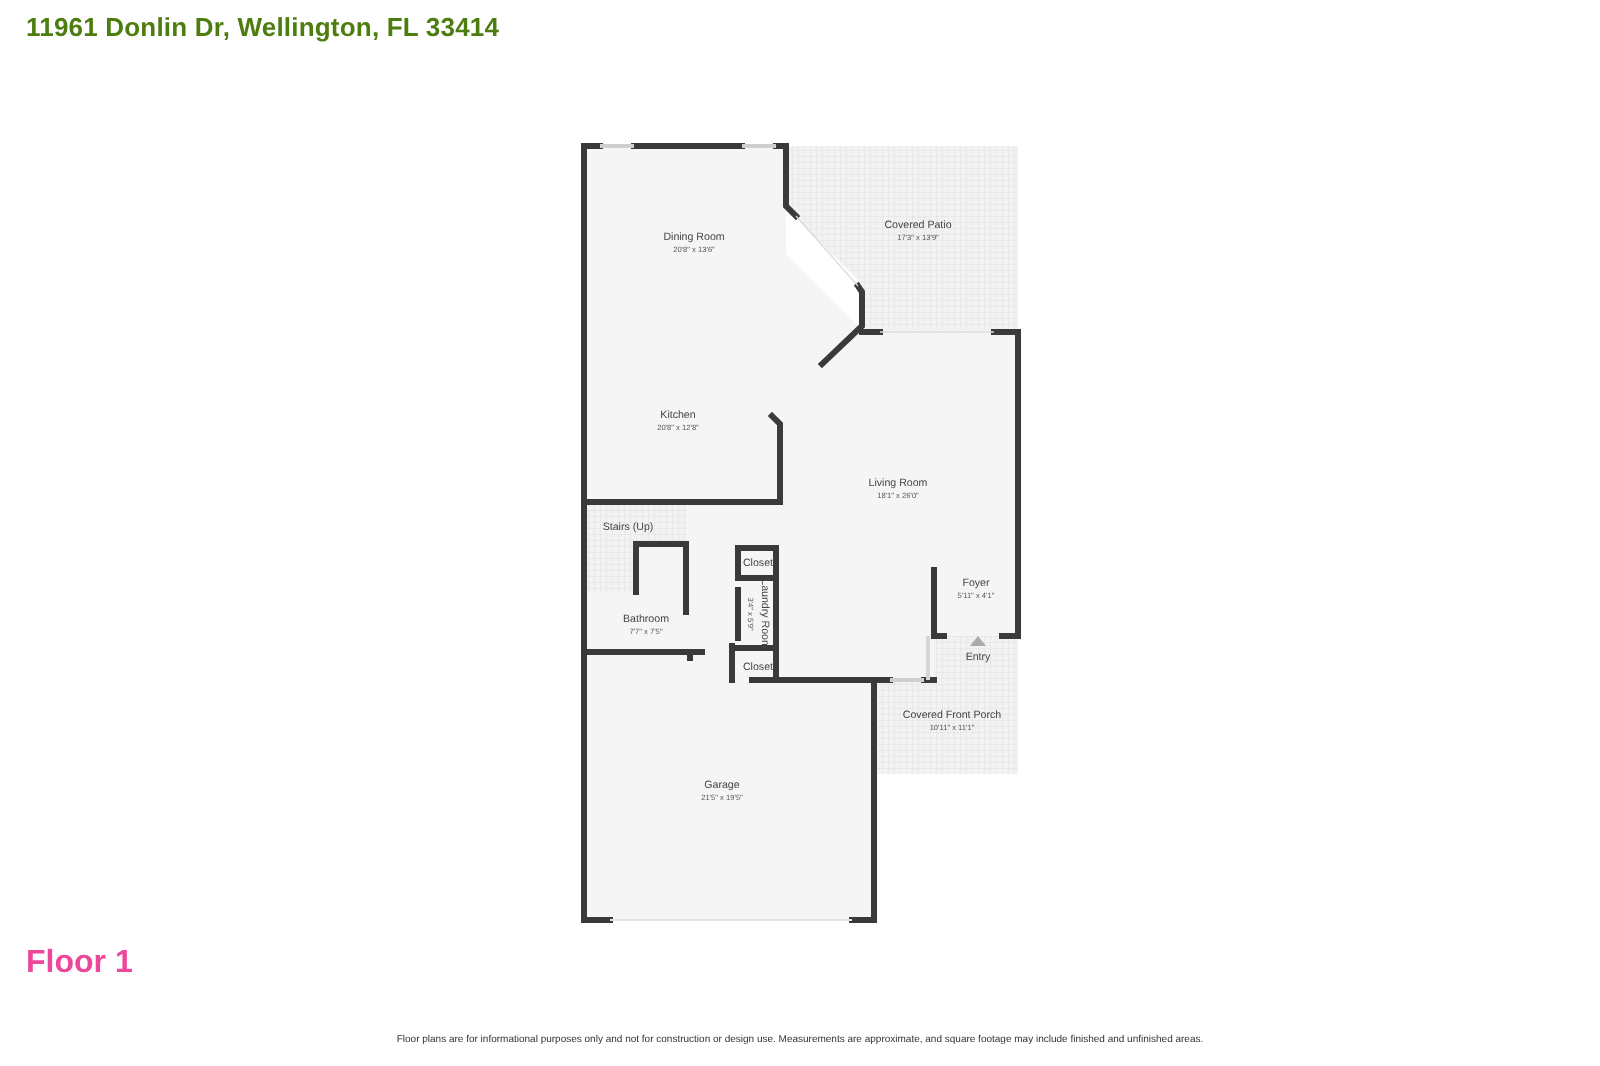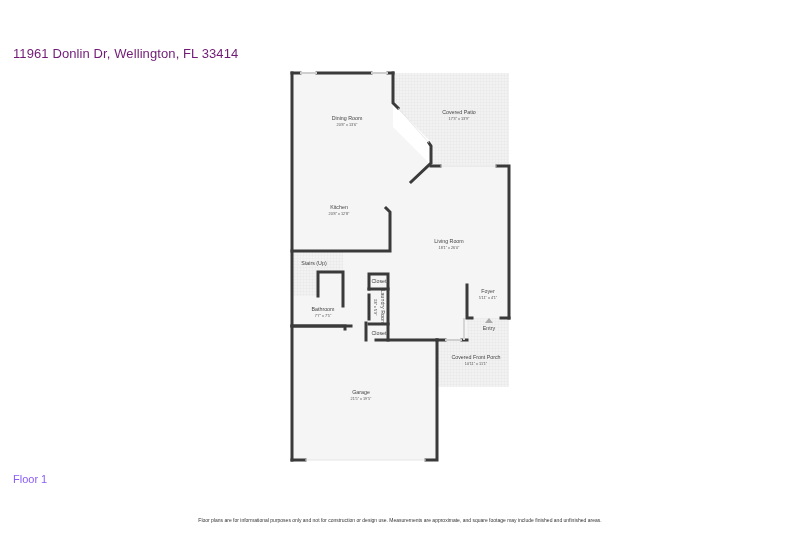--- a/index.html
+++ b/index.html
@@ -1,19 +1,19 @@
 <!DOCTYPE html>
 <html><head>
 <meta charset="utf-8">
 <style>
   html, body { margin: 0; padding: 0; background: #ffffff; }
   body { width: 800px; height: 533px; position: relative; overflow: hidden;
          font-family: "Liberation Sans", "DejaVu Sans", sans-serif; color: #333; }
-  .address { position: absolute; left: 13px; top: 6px; font-size: 13px; font-weight: normal; color: #701a75; letter-spacing: 0.1px; margin-top: 40px; }
-  .floor-label { position: absolute; left: 13px; top: 473px; font-size: 11px; font-weight: normal; color: #8b5cf6; }
+  .address { position: absolute; left: 13px; top: 6px; font-size: 13px; font-weight: bold; color: #4d7c0f; letter-spacing: 0.1px; }
+  .floor-label { position: absolute; left: 13px; top: 473px; font-size: 16px; font-weight: bold; color: #ec4899; }
   .disclaimer { position: absolute; left: 0; width: 800px; top: 517px; text-align: center; font-size: 5px; color: #333; }
   svg.plan { position: absolute; left: 0; top: 0; }
   .rname { font-family: "Liberation Sans", "DejaVu Sans", sans-serif; font-size: 5.3px; fill: #444; text-anchor: middle; }
   .rdim { font-family: "Liberation Sans", "DejaVu Sans", sans-serif; font-size: 3.8px; fill: #555; text-anchor: middle; }
 </style>
 </head>
 <body>
 
 <div class="address">11961 Donlin Dr, Wellington, FL 33414</div>
 

